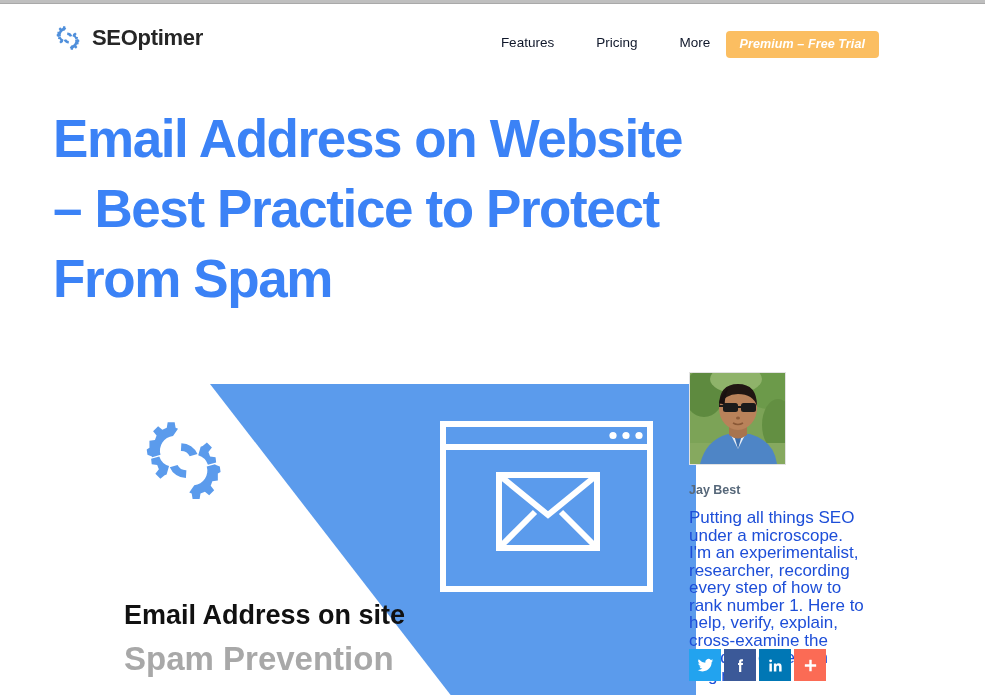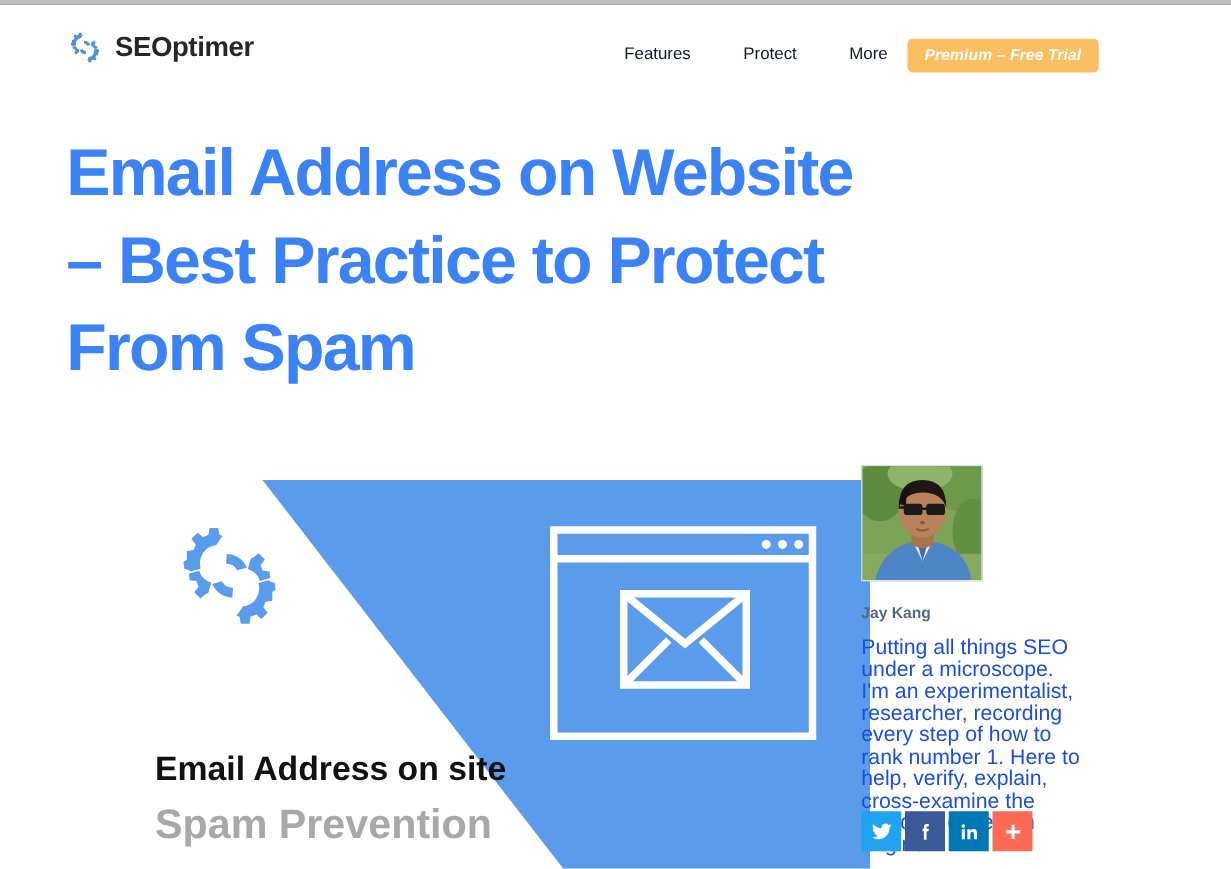--- a/index.html
+++ b/index.html
@@ -198,21 +198,21 @@
             <path d="M30.5 20.5 a11.6 11.6 0 0 1 10.6 7.2 l-5.1 1.4 a6.3 6.3 0 0 0 -5.8-3.4z"></path>
             <path d="M33.5 43.5 a11.6 11.6 0 0 1 -10.6-7.2 l5.1-1.4 a6.3 6.3 0 0 0 5.8 3.4z"></path>
           </g>
         </svg>
       </span>
       <span class="brand-name">SEOptimer</span>
     </a>
 
     <nav class="main-nav">
       <a class="nav-link" href="#">Features</a>
-      <a class="nav-link" href="#">Protect</a>
+      <a class="nav-link" href="#">Pricing</a>
       <a class="nav-link" href="#">More</a>
       <a class="nav-link" href="#">More</a>
       <a class="nav-link" href="#">Login</a>
     </nav>
 
     <button class="cta-button" style="right:106px; top:27px;">Premium – Free Trial</button>
   </header>
 
   <h1 class="post-title">Email Address on Website – Best Practice to Protect From Spam</h1>
 
@@ -284,21 +284,21 @@
             <rect x="51" y="30" width="15" height="9" rx="2.5"></rect>
             <rect x="47" y="33" width="5" height="2"></rect>
             <rect x="29" y="32" width="5" height="2"></rect>
           </g>
 
           <ellipse cx="48" cy="45" rx="2" ry="1.5" fill="#8E5C3A"></ellipse>
           <path d="M43 50 q5 3 10 0" stroke="#8A5836" stroke-width="1.6" fill="none"></path>
         </g>
       </svg>
     </div>
-    <p class="author-name">Jay Kang</p>
+    <p class="author-name">Jay Best</p>
     <p class="author-bio">Putting all things SEO under a microscope. I'm an experimentalist, researcher, recording every step of how to rank number 1. Here to help, verify, explain, cross-examine the wonders of search engine.</p>
   </aside>
 
   <div class="share-row">
     <button class="share-btn share-twitter">
       <span>
         <svg width="17" height="17" viewBox="0 0 24 24" fill="#ffffff" xmlns="http://www.w3.org/2000/svg">
           <path d="M23 4.9a9 9 0 0 1-2.6.7 4.5 4.5 0 0 0 2-2.5 9 9 0 0 1-2.9 1.1A4.5 4.5 0 0 0 11.7 8a12.8 12.8 0 0 1-9.3-4.7 4.5 4.5 0 0 0 1.4 6 4.4 4.4 0 0 1-2-.6v.1a4.5 4.5 0 0 0 3.6 4.4 4.5 4.5 0 0 1-2 .1 4.5 4.5 0 0 0 4.2 3.1A9 9 0 0 1 1 18.3a12.7 12.7 0 0 0 6.9 2c8.3 0 12.8-6.9 12.8-12.8v-.6A9 9 0 0 0 23 4.9z"></path>
         </svg>
       </span>

